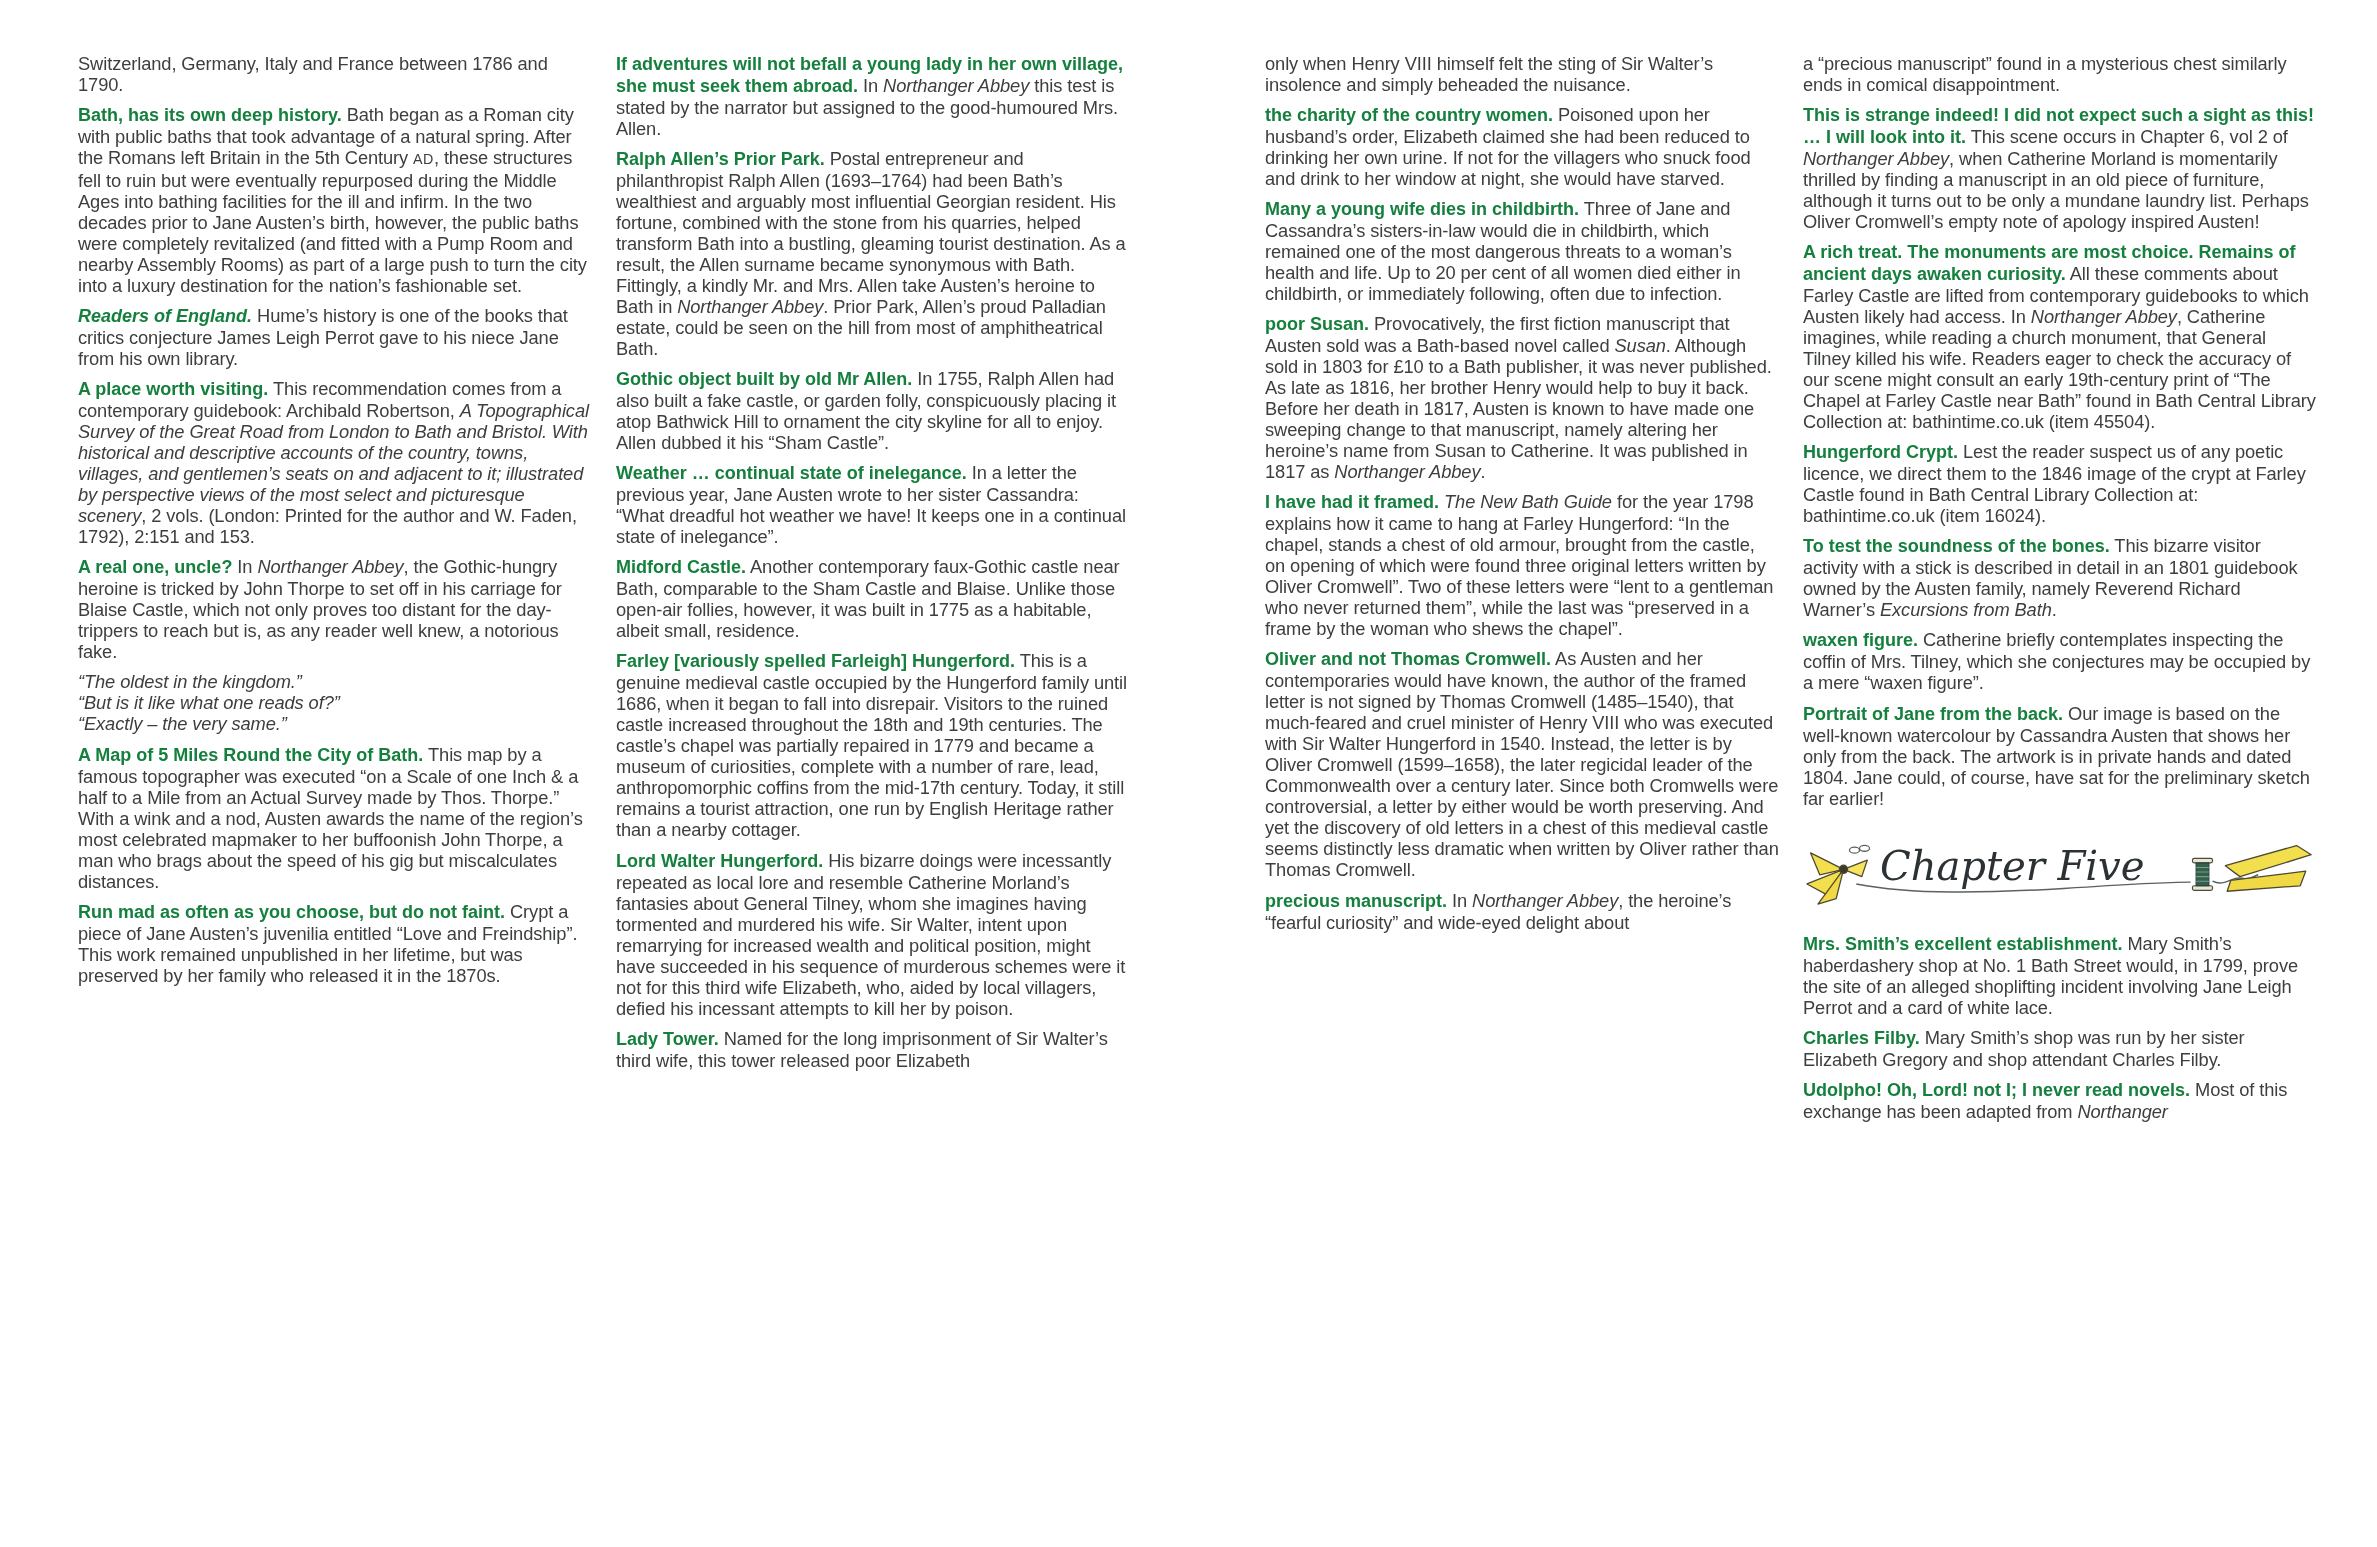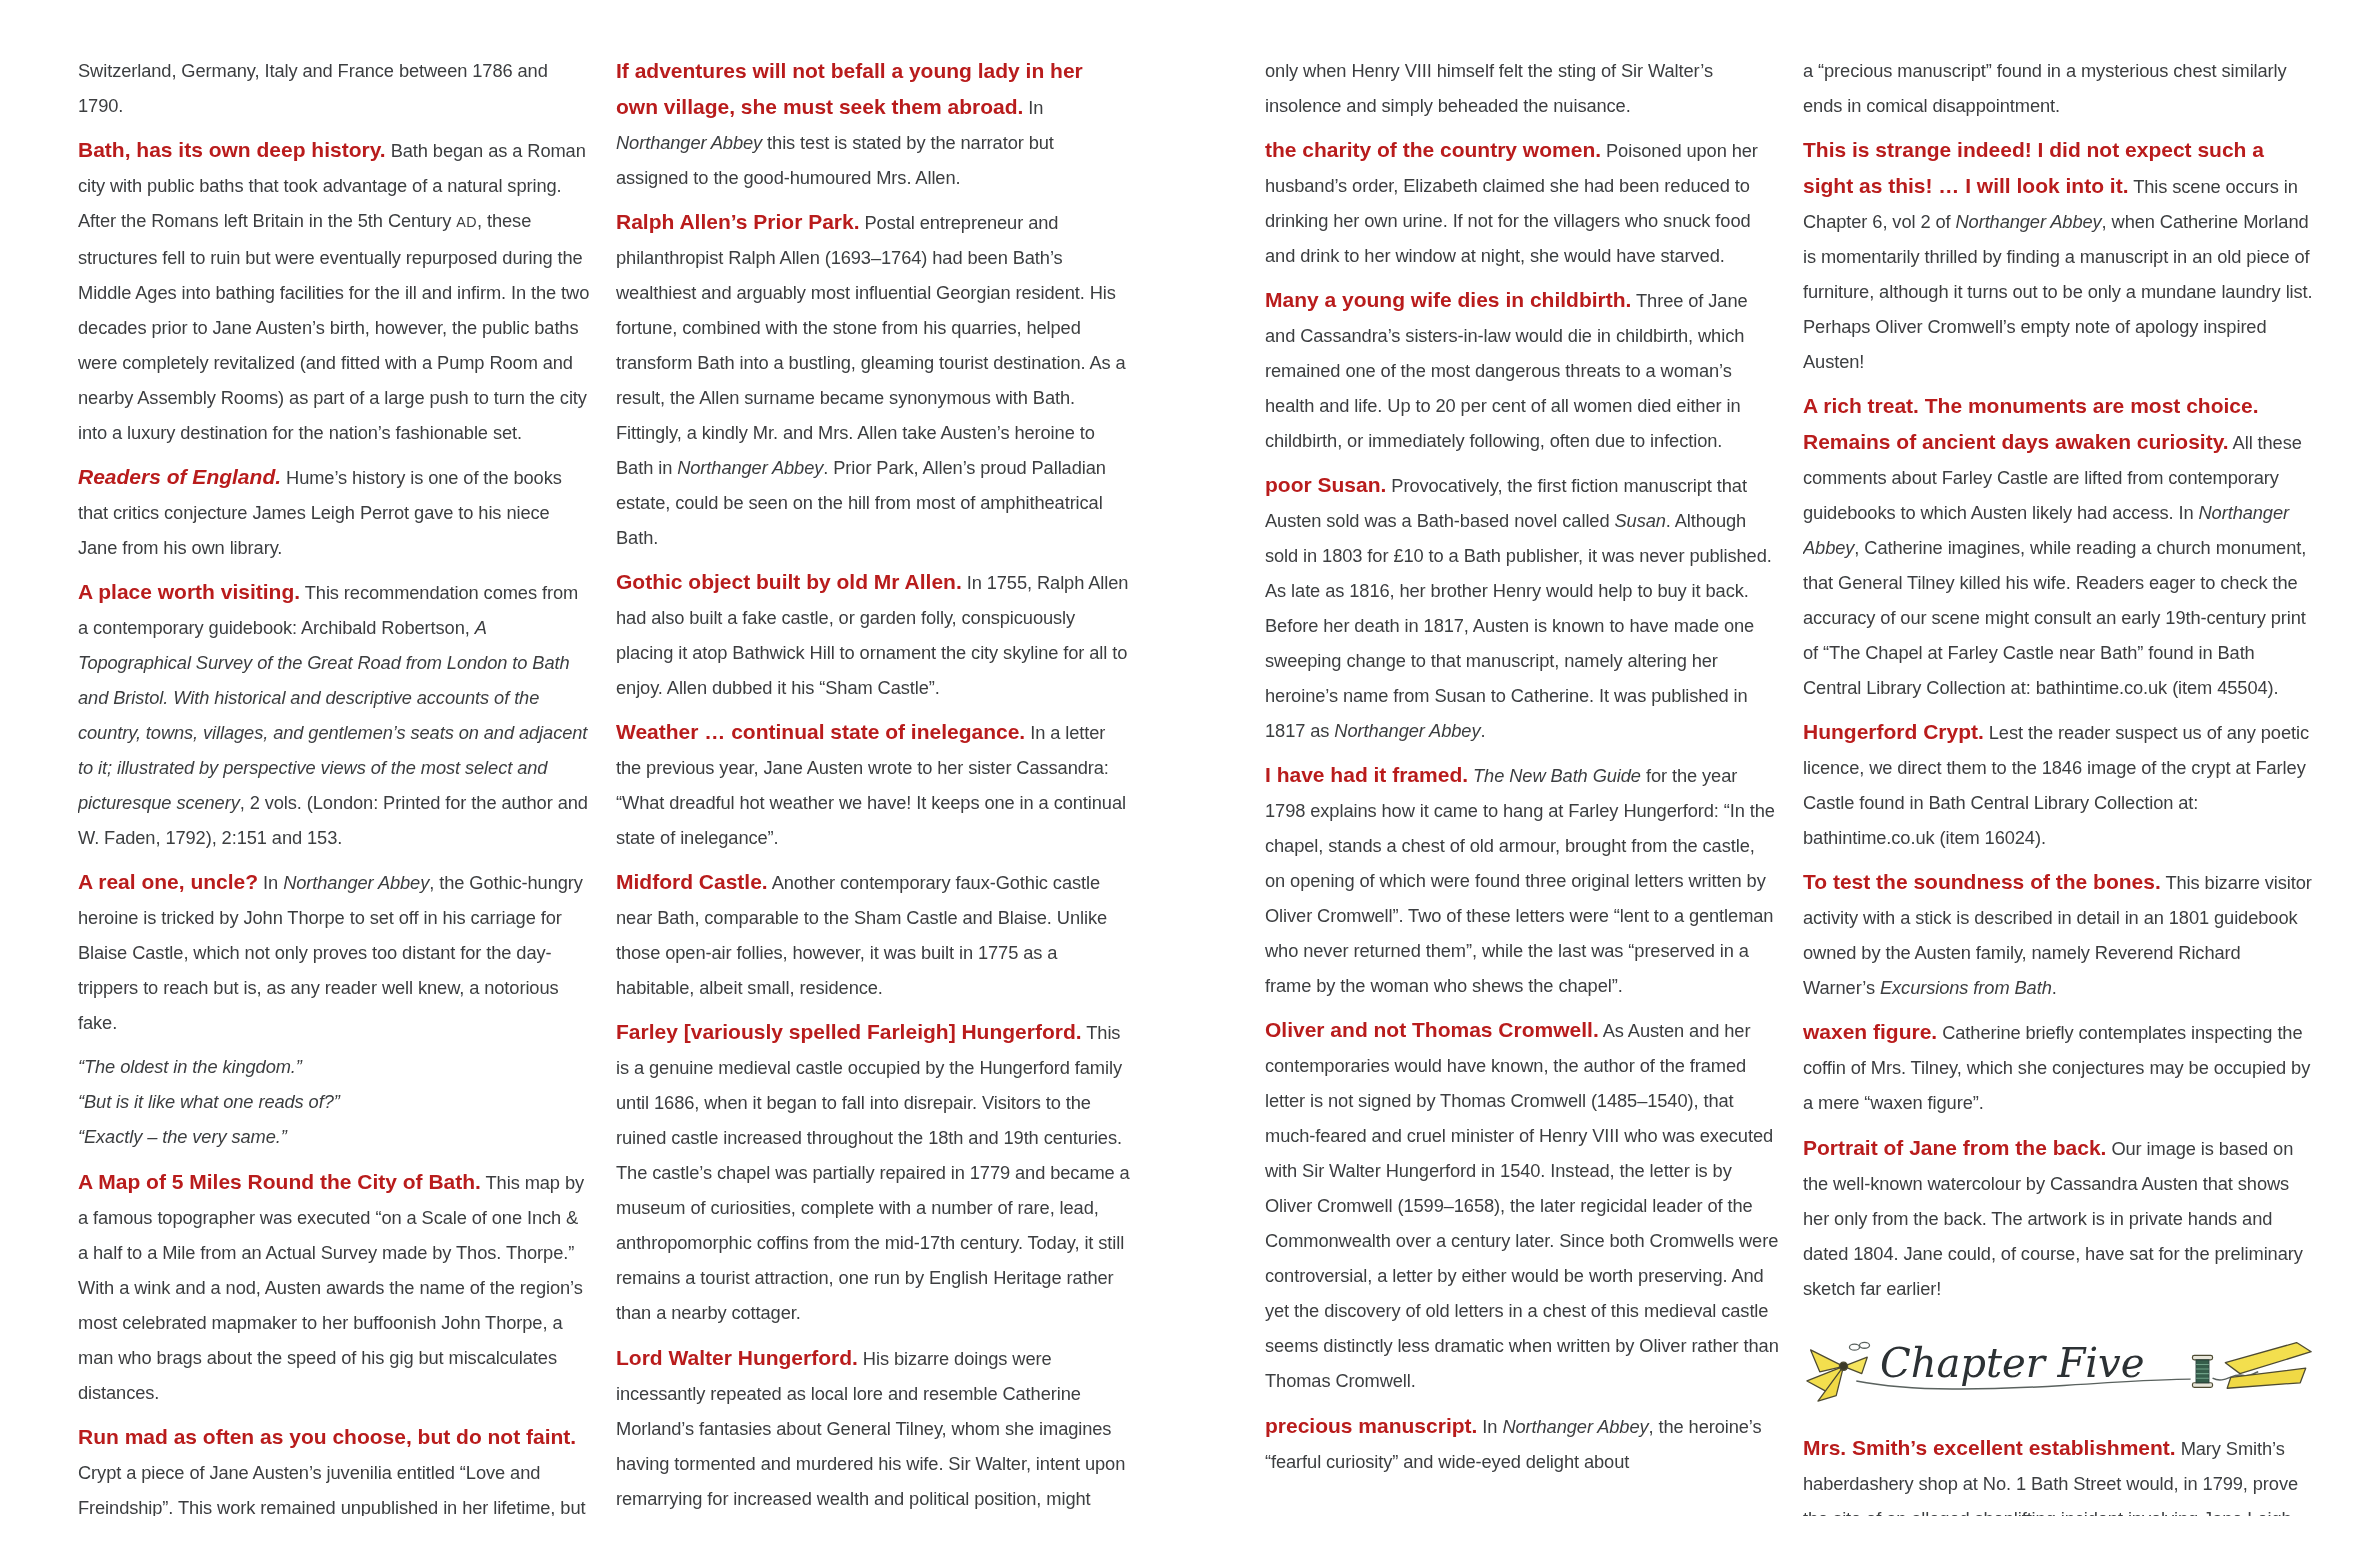--- a/index.html
+++ b/index.html
@@ -6,30 +6,30 @@
   body{
     width:2377px;height:1547px;background:#ffffff;overflow:hidden;
     font-family:"Liberation Sans",sans-serif;
   }
   .spread{
     display:flex;align-items:flex-start;
     padding:53px 0 0 78px;box-sizing:border-box;height:1547px;
   }
   .col{
     width:514px;flex:0 0 514px;
-    font-size:18.3px;line-height:35px;letter-spacing:-0.1px;
+    font-size:18.3px;line-height:21px;letter-spacing:-0.1px;
     color:#3c3e40;overflow:hidden;height:1463px;
   }
   .col + .col{margin-left:24px;}
   .col[data-col="2"]{margin-left:135px;}
   p{margin:0 0 9.1px 0;}
   p.quote{margin:0;}
   p.quoteend{margin:0 0 9.1px 0;}
   .seg-head,.seg-headi{
-    font-weight:700;color:#b91c1c;font-size:21px;letter-spacing:0;
+    font-weight:700;color:#15803d;font-size:18px;letter-spacing:0;
   }
   .seg-headi{font-style:italic;}
   .seg-i{font-style:italic;margin-top:12px;}
   .seg-sc{font-size:0.78em;letter-spacing:0.5px;text-align:center;}
   .illus{margin:11px 0 18.3px 0;text-decoration:underline;}
   .illus svg{display:block;}
   .chapter-script{
     font-family:"DejaVu Serif",serif;font-style:italic;
     font-size:44px;fill:#2c3134;
   }

